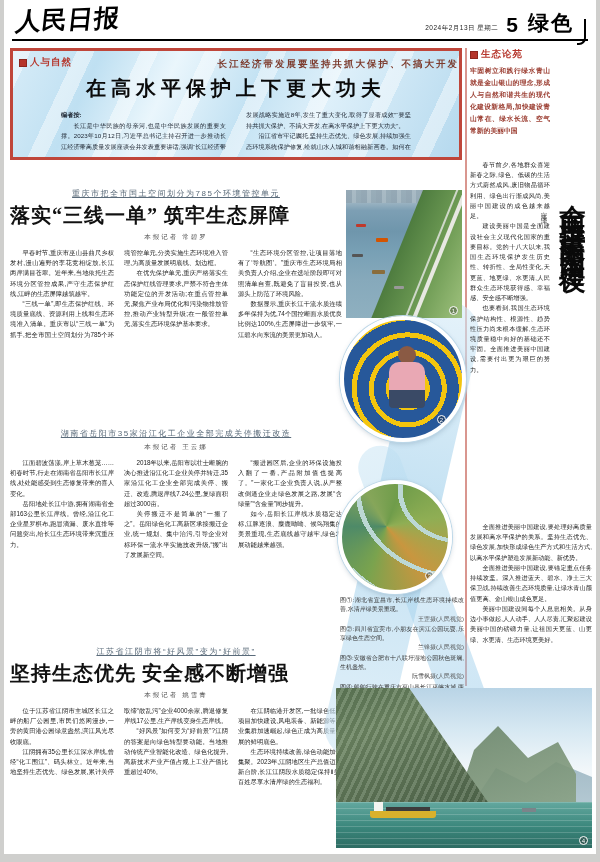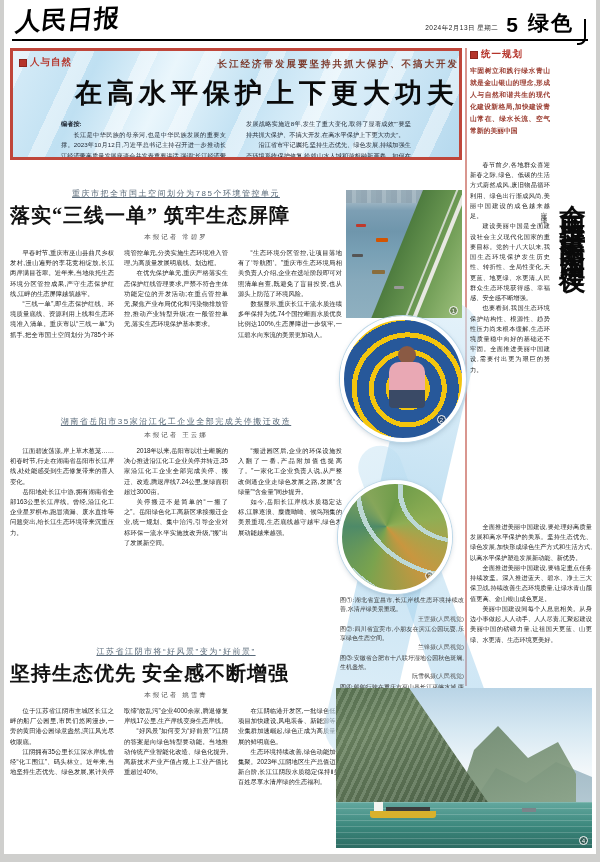--- a/index.html
+++ b/index.html
@@ -18,33 +18,33 @@
   .red-divider { position:absolute; left:461px; top:48px; width:1.5px; height:638px; background:#d9968f; }
 
   
   .feature { position:absolute; left:6px; top:48px; width:452px; height:112px; border:3px solid #bf463a;
     background:linear-gradient(115deg,#d7ecf8 0%,#bfe0f2 18%,#eaf6fc 34%,#c3e2f3 52%,#def0fa 68%,#b5d9ee 100%); overflow:hidden; }
   .feature::after { content:""; position:absolute; inset:0; background:repeating-linear-gradient(115deg, rgba(255,255,255,.45) 0 16px, rgba(255,255,255,0) 16px 58px); pointer-events:none; }
   .sec-label { position:absolute; left:6px; top:5px; display:flex; align-items:center; gap:3px; z-index:2; }
   .sec-bullet { width:8px; height:8px; background:#b5342a; border:1px solid #8d251d; display:inline-block; }
   .sec-label span.txt { font-size:9.5px; font-weight:900; color:#b5342a; letter-spacing:1px; }
   .feature .kicker { position:relative; z-index:2; text-align:right; margin-top:7px; font-size:9.5px; letter-spacing:2px; color:#7c3a2c; font-weight:700; }
-  .feature .headline { position:relative; z-index:2; text-align:right; margin-top:4px; font-size:27px; font-weight:900; letter-spacing:5px; color:#0a0a0a; }
+  .feature .headline { position:relative; z-index:2; text-align:center; margin-top:4px; font-size:20px; font-weight:900; letter-spacing:5px; color:#0a0a0a; }
   .feature .note { position:relative; z-index:2; margin:8px 48px 0 48px; height:62px; overflow:hidden; column-count:2; column-gap:20px; font-size:6.2px; line-height:1.7; color:#1c2430; text-align:justify; }
   .feature .note b { font-weight:900; }
 
   
   .article { position:absolute; left:6px; width:332px; }
   .article .kicker { text-align:center; font-size:8px; color:#5a6b7a; letter-spacing:1.5px;text-decoration:underline; }
   .article .headline { font-size:20px; font-weight:900; color:#111; letter-spacing:1px; margin-top:3px; font-family:"Liberation Serif", serif; }
   .article .byline { text-align:center; font-size:6.5px; color:#555; letter-spacing:2px; margin-top:4px; }
   .art-body { margin-top:6px; column-gap:10px; column-count:3; font-size:6.3px; line-height:1.62; color:#222; text-align:justify; overflow:hidden; }
   .art-body p, .note-list p, .eco-body p { text-indent:2em; margin:0; }
   #article1 { top:188px; } #article1 .art-body { height:168px; }
-  #article2 { top:416px; } #article2 .art-body { height:160px; }
+  #article2 { top:428px; } #article2 .art-body { height:160px; }
   #article3 { top:646px; } #article3 .art-body { height:128px; }
 
   
   .media { position:absolute; left:340px; top:188px; width:120px; height:502px; }
   .ribbon1 { position:absolute; left:26px; top:108px; width:64px; height:468px; border-radius:48px; transform:rotate(13deg); background:linear-gradient(180deg,#d4eaf7,#9bcdea 45%,#cfe7f5); opacity:.6; }
   .ribbon2 { position:absolute; left:58px; top:250px; width:44px; height:300px; border-radius:40px; transform:rotate(-20deg); background:linear-gradient(180deg,#bfe0f2,#8ec6e8); opacity:.45; }
   .photo1 { position:absolute; left:2px; top:2px; width:116px; height:128px; overflow:hidden;
     background:linear-gradient(180deg,#b9c9d4 0%,#9fb6c4 9%,#7d9fb4 16%,#6f96ac 32%,#78a0b5 48%,#86a9bb 70%,#8fb0c0 100%); }
   .skyline { position:absolute; left:0; top:0; width:100%; height:13px; background:repeating-linear-gradient(90deg,#8fa3b0 0 6px,#a6b8c2 6px 10px,#93a8b4 10px 15px); opacity:.85; }
   .shore { position:absolute; right:-38px; top:-8px; width:104px; height:170px; transform:rotate(22deg); background:linear-gradient(90deg,#4e7c3f,#6f9c55 38%,#93b873 70%,#b4cf94); }
@@ -205,21 +205,21 @@
       <div class="cargo"></div>
       <div class="hull"></div>
     </div>
     <div class="boat2"></div>
     <span class="p4-label num-chip">4</span>
   </div>
 
   <div class="eco">
     <div class="sec-label" style="position:static">
       <span class="sec-bullet"></span>
-      <span class="txt">统一规划</span>
+      <span class="txt">生态论苑</span>
     </div>
     <div class="eco-intro">牢固树立和践行绿水青山就是金山银山的理念,形成人与自然和谐共生的现代化建设新格局,加快建设青山常在、绿水长流、空气常新的美丽中国</div>
     <div class="eco-author">寇江泽</div>
     <div class="eco-headline">全面推进美丽中国建设</div>
     <div class="eco-body eco-top">
         <p>春节前夕,各地群众喜迎新春之际,绿色、低碳的生活方式蔚然成风,废旧物品循环利用、绿色出行渐成风尚,美丽中国建设的成色越来越足。</p>
         <p>建设美丽中国是全面建设社会主义现代化国家的重要目标。党的十八大以来,我国生态环境保护发生历史性、转折性、全局性变化,天更蓝、地更绿、水更清,人民群众生态环境获得感、幸福感、安全感不断增强。</p>
         <p>也要看到,我国生态环境保护结构性、根源性、趋势性压力尚未根本缓解,生态环境质量稳中向好的基础还不牢固。全面推进美丽中国建设,需要付出更为艰巨的努力。</p>
       </div>
     <div class="eco-body eco-bottom">

